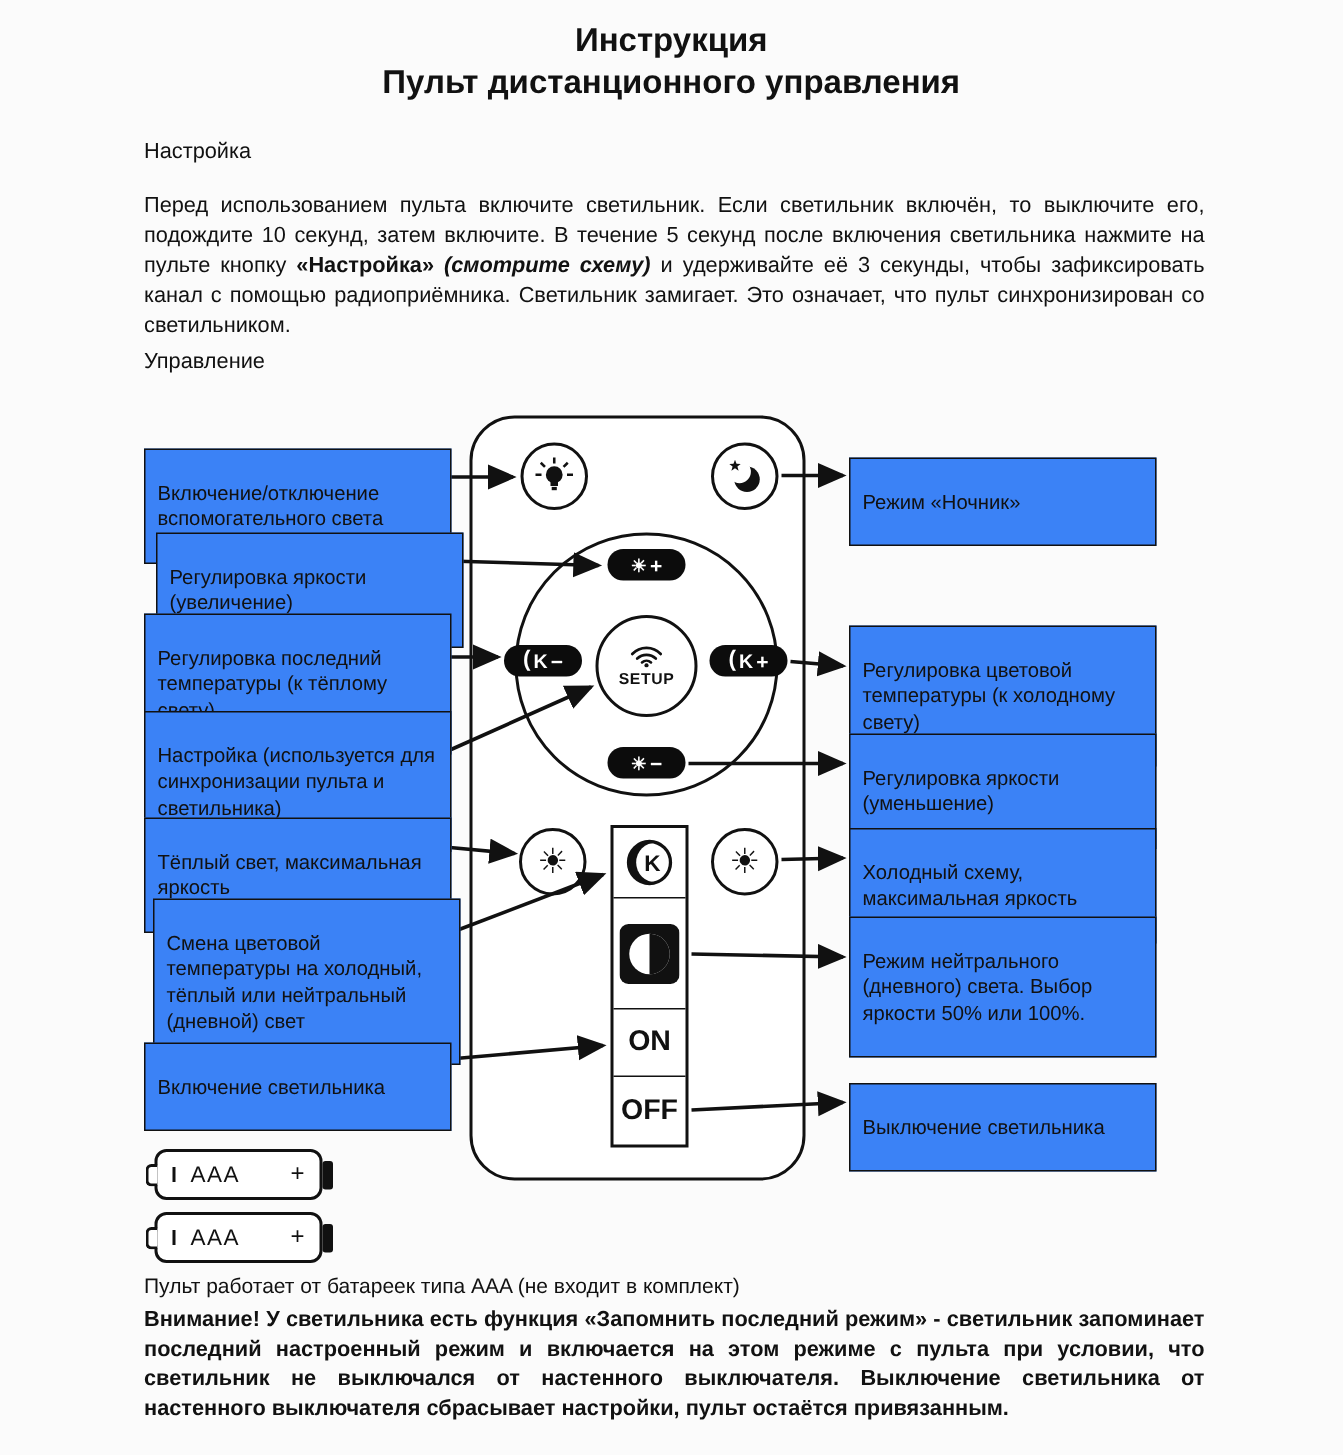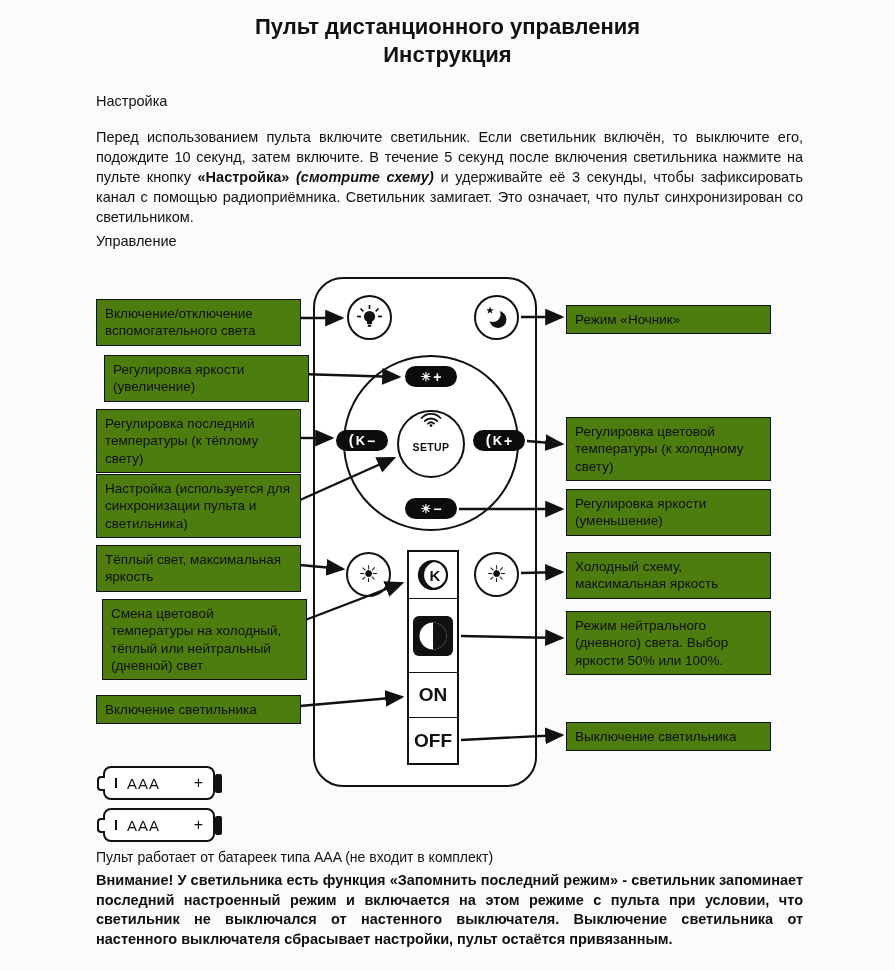--- a/index.html
+++ b/index.html
@@ -13,22 +13,22 @@
   }
   .abs{position:absolute}
 
   .title{top:13px;left:0;width:895px;text-align:center;font-size:22px;font-weight:bold;line-height:1.28;z-index:2}
   .section-h{font-size:14.5px;font-weight:normal}
   .para{left:96px;width:707px;font-size:14.5px;line-height:1.38;text-align:justify}
   .para b{font-weight:bold}
   .para .em{font-weight:bold;font-style:italic}
 
   .label-box{
-    border:1.5px solid #111;background:#4d7c0f;
-    padding:5px 8px;font-size:13.5px;line-height:1.28;
+    border:1.5px solid #111;background:#3b82f6;
+    padding:20px 8px;font-size:13.5px;line-height:1.28;
     width:205px;z-index:11;
   }
 
   .remote-body{
     left:313px;top:277px;width:224px;height:510px;
     border:2px solid #111;border-radius:30px;background:#fff;z-index:1;
   }
   .circle-btn{
     border:2px solid #111;border-radius:50%;background:#fff;
     display:flex;align-items:center;justify-content:center;z-index:3;
@@ -44,22 +44,22 @@
     font-weight:bold;z-index:4;
   }
   .pill .glyph{font-size:12px;line-height:1}
   .pill .arc{font-size:15px;line-height:1;transform:translateY(-1px)}
   .pill .kletter{font-size:13px;line-height:1}
   .pill .sign{font-size:14px;line-height:1}
 
   .setup-btn{
     left:397px;top:410px;width:68px;height:68px;
     border:2.5px solid #111;border-radius:50%;background:#fff;
-    display:flex;flex-direction:column;align-items:center;
-    z-index:5;gap:14px;
+    display:flex;flex-direction:column;align-items:center;justify-content:center;
+    z-index:5;gap:2px;
   }
   .setup-btn .setup-label{font-size:10.5px;font-weight:bold;letter-spacing:.4px}
 
   .sun-glyph{font-size:23px;line-height:1;color:#111}
 
   .strip{
     left:407px;top:550px;width:52px;height:215px;
     border:2px solid #111;background:#fff;z-index:3;
     display:flex;flex-direction:column;
   }
@@ -83,22 +83,22 @@
 
   .note{left:96px;top:849px;font-size:14px}
   .warning{left:96px;top:871px;width:707px;font-size:14.5px;font-weight:bold;line-height:1.36;text-align:justify}
 
   .arrows{left:0;top:0;z-index:8;pointer-events:none}
 </style>
 </head>
 <body>
 
 <div class="abs title">
+  <div>Инструкция</div>
   <div>Пульт дистанционного управления</div>
-  <div>Инструкция</div>
 </div>
 
 <div class="abs section-h" style="left:96px;top:93px">Настройка</div>
 <p class="abs para" style="top:127px"><span>Перед использованием пульта включите светильник. Если светильник включён, то выключите его, подождите 10 секунд, затем включите. В течение 5 секунд после включения светильника нажмите на пульте кнопку</span>
 <b>«Настройка»</b>
 <span class="em">(смотрите схему)</span>
 <span>и удерживайте её 3 секунды, чтобы зафиксировать канал с помощью радиоприёмника. Светильник замигает. Это означает, что пульт синхронизирован со светильником.</span></p>
 
 <div class="abs section-h" style="left:96px;top:233px">Управление</div>
 

